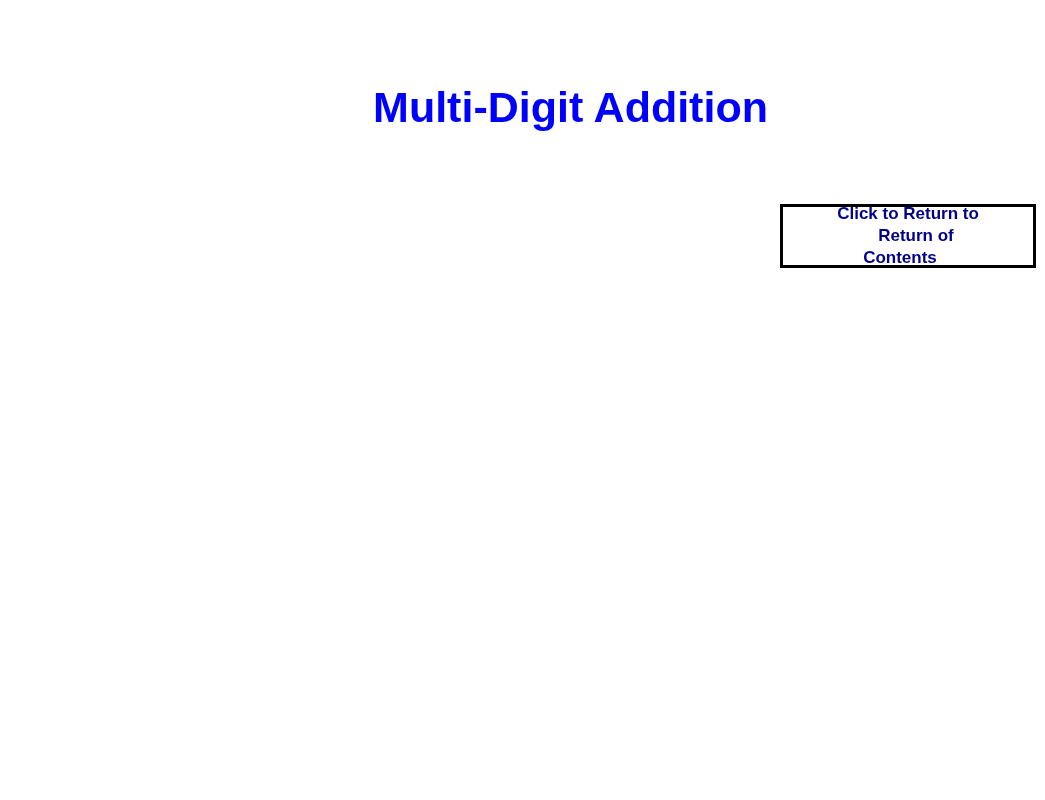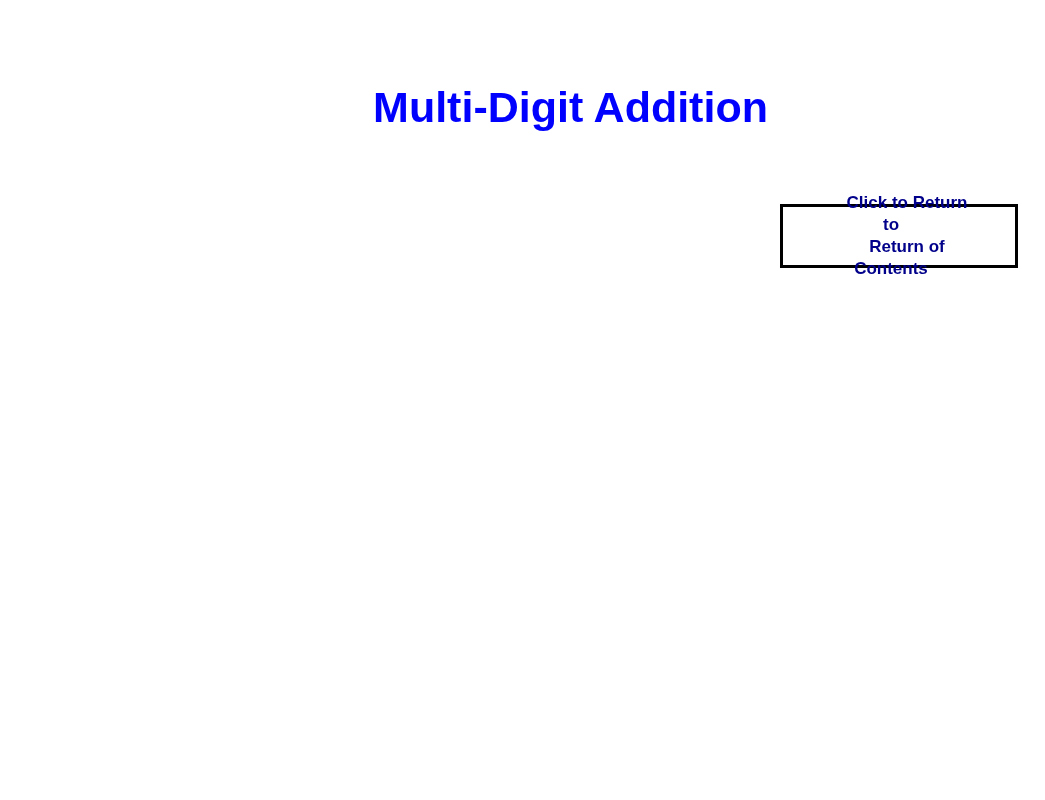--- a/index.html
+++ b/index.html
@@ -21,21 +21,21 @@
       width: 100%;
       text-align: center;
       color: #0000ff;
       font-size: 43px;
       font-weight: bold;
     }
     .return-button {
       position: absolute;
       top: 156px;
       left: 732px;
-      width: 238px;
+      width: 256px;
       height: 64px;
       border: 3px solid #000000;
       background: #ffffff;
       display: flex;
       align-items: center;
       justify-content: center;
       cursor: pointer;
       padding: 8px 18px;
     }
     .return-button-text {

